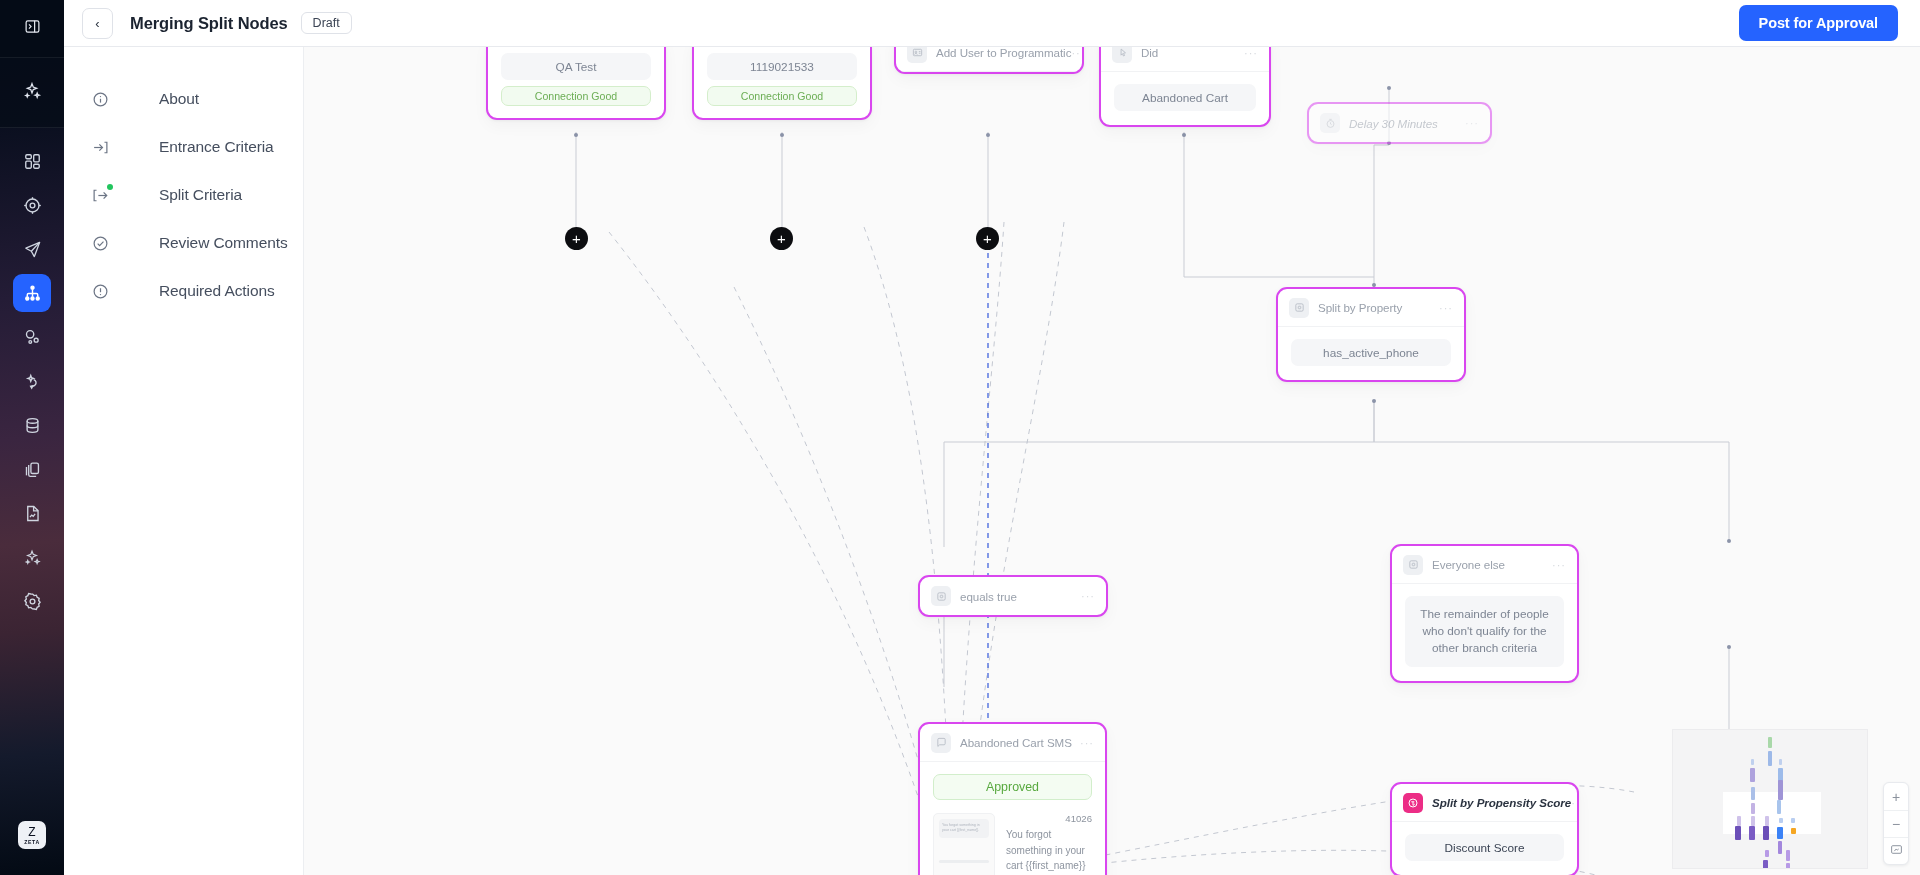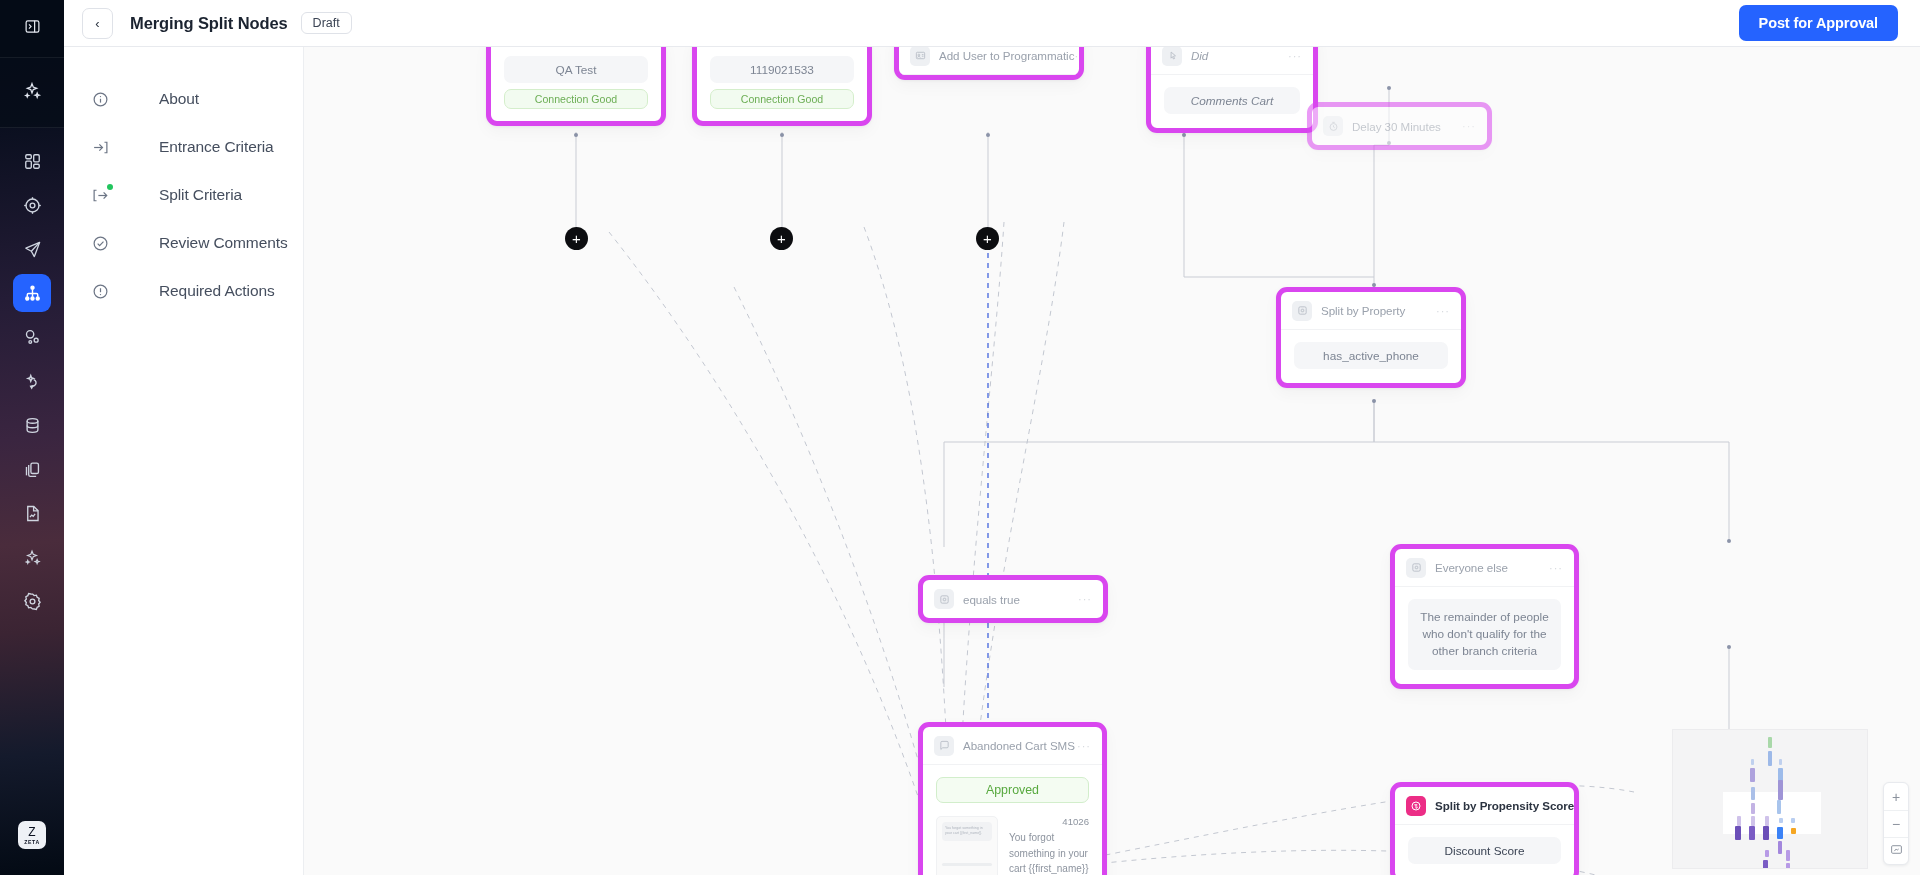--- a/index.html
+++ b/index.html
@@ -124,42 +124,42 @@
     background: #fafafa;
     overflow: hidden;
     z-index: 10;
   }
   .edges { position: absolute; left: 0; top: 0; width: 1616px; height: 828px; }
 
   
   .node {
     position: absolute;
     background: #fff;
-    border: 5px solid #d946ef;
+    border: 2px solid #d946ef;
     border-radius: 11px;
     box-shadow: 0 1px 3px rgba(20,25,40,.05), 0 6px 16px rgba(20,25,40,.035);
     overflow: hidden;
   }
   .node-hd {
     display: flex; align-items: center;
     height: 38px; padding: 0 11px;
     border-bottom: 1px solid #f1f2f4;
   }
   .node-ic {
     width: 20px; height: 20px; border-radius: 5px;
     background: #eef0f3; flex: 0 0 20px;
     display: flex; align-items: center; justify-content: center;
     color: #b9bec7;
   }
   .node-ic.pink { background: #ec2d86; color: #fff; }
   .node-ttl {
     margin-left: 9px; font-size: 11.6px; color: #9aa1ac; letter-spacing: -.05px;
     white-space: nowrap;
   }
-  .node-ttl.dark { color: #2b3340; font-weight: 700; }
+  .node-ttl.dark { color: #2b3340; font-weight: 700; font-style: italic; }
   .node-dots { margin-left: auto; color: #d6d9de; font-size: 11px; letter-spacing:1px; }
   .node-bd { padding: 12px 13px 14px; }
   .pill {
     background: #f5f6f8; border-radius: 7px;
     height: 27px; display: flex; align-items: center; justify-content: center;
     font-size: 11.8px; color: #7d8593;
   }
   .pill.dark { color: #3b4454; }
   .pill.tall { height: auto; padding: 10px 12px; line-height: 1.45; text-align: center; }
   .pill.good {
@@ -509,36 +509,36 @@
               <path d="M5.5 16.4c.6-1.6 1.8-2.4 3-2.4s2.4.8 3 2.4"></path>
               <line x1="15" y1="10" x2="18.5" y2="10"></line>
               <line x1="15" y1="13.6" x2="18.5" y2="13.6"></line>
           </svg>
         </span>
         <span class="node-ttl">Add User to Programmatic</span>
         <span class="node-dots">···</span>
       </div>
     </div>
 
-    <div class="node" style="left:842px; top:-15px; width:172px;font-style:italic;">
+    <div class="node" style="left:795px; top:-15px; width:172px;">
       <div class="node-hd">
         <span class="node-ic">
           <svg width="11" height="11" viewBox="0 0 24 24" fill="none" stroke="currentColor" stroke-width="2">
             <path d="M9 4.5l9.5 8.2-4.3.9 2.3 5-2.4 1-2.3-5-3 3.2z"></path>
           </svg>
         </span>
         <span class="node-ttl">Did</span>
         <span class="node-dots">···</span>
       </div>
       <div class="node-bd">
-        <div class="pill">Comments Cart</div>
-      </div>
-    </div>
-
-    <div class="node" style="left:1003px; top:55px; width:185px; opacity:.55;">
+        <div class="pill">Abandoned Cart</div>
+      </div>
+    </div>
+
+    <div class="node" style="left:1003px; top:55px; width:185px; opacity:.55;font-style:italic;">
       <div class="node-hd" style="border-bottom:none;">
         <span class="node-ic">
           <svg width="11" height="11" viewBox="0 0 24 24" fill="none" stroke="currentColor" stroke-width="2">
             <circle cx="12" cy="13" r="7.5"></circle>
               <path d="M12 9.5V13l2.4 1.6"></path>
               <path d="M9.4 3h5.2"></path>
           </svg>
         </span>
         <span class="node-ttl">Delay 30 Minutes</span>
         <span class="node-dots">···</span>

